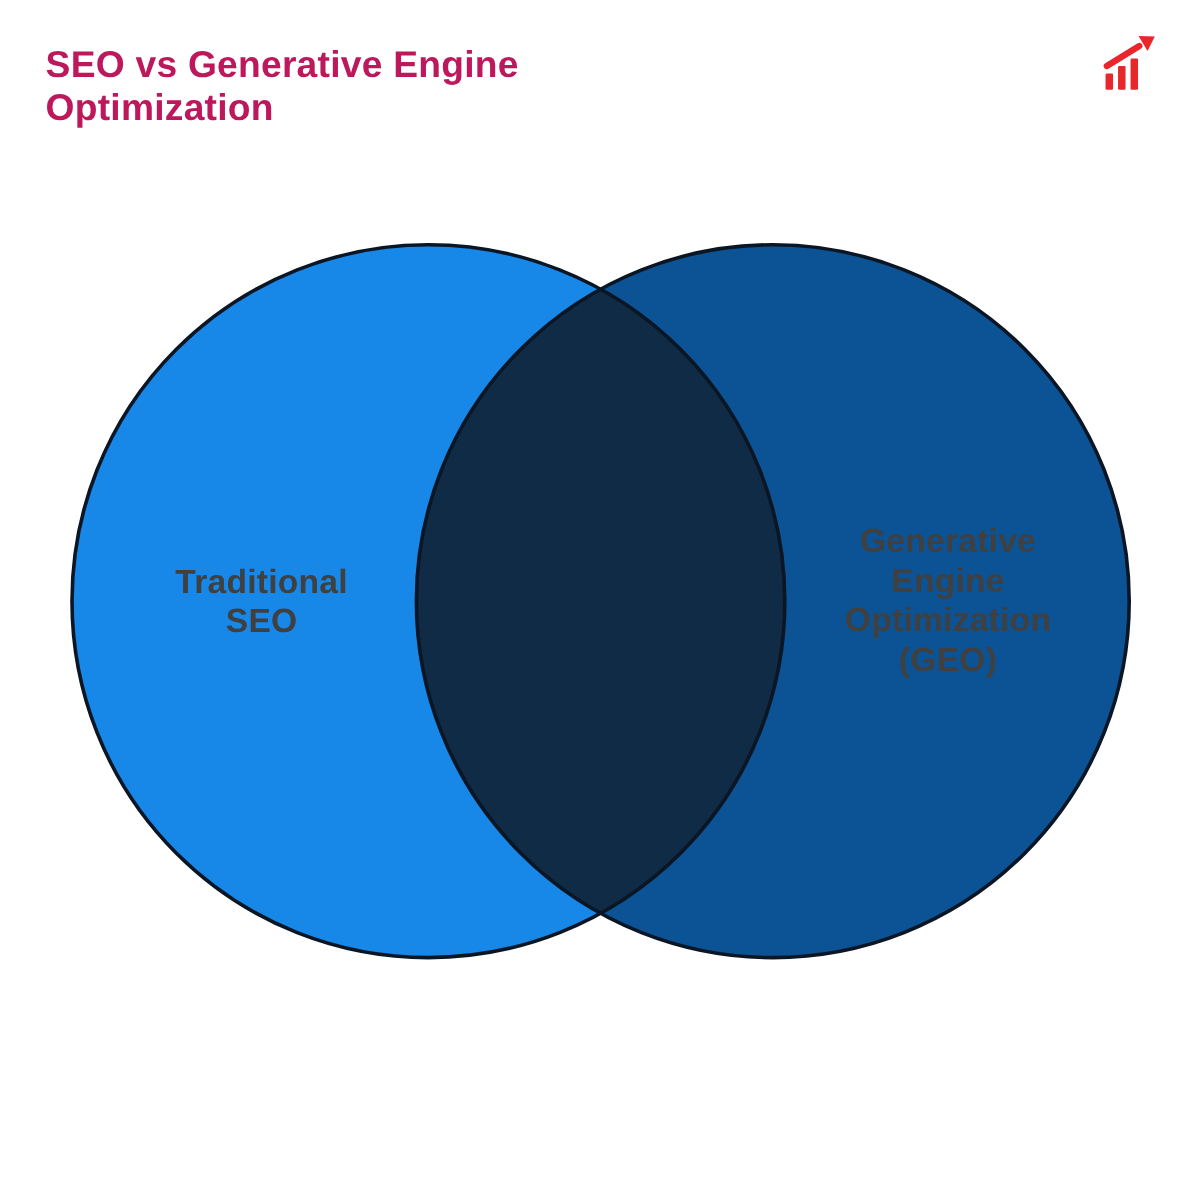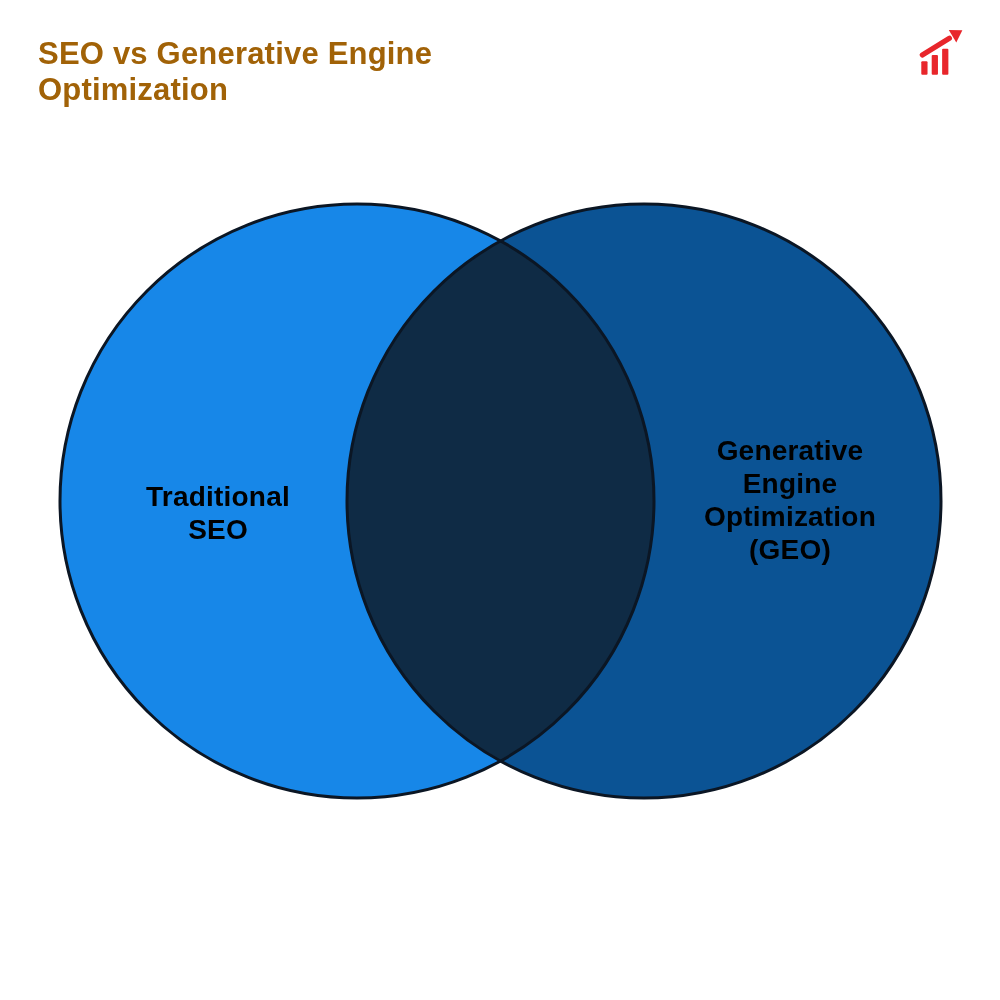--- a/index.html
+++ b/index.html
@@ -16,46 +16,46 @@
     overflow: hidden;
   }
   .page-title {
     position: absolute;
     top: 36px;
     left: 38px;
     max-width: 460px;
     font-size: 31px;
     line-height: 1.15;
     font-weight: 700;
-    color: #a16207;
+    color: #be185d;
     letter-spacing: 0.2px;
   }
   .brand-icon {
     position: absolute;
     top: 30px;
     right: 36px;
     width: 50px;
     height: 50px;
   }
   .venn-svg {
     position: absolute;
     top: 0;
     left: 0;
   }
   .venn-label {
     position: absolute;
     transform: translate(-50%, -50%);
     text-align: center;
-    color: #000000;
+    color: #404040;
     font-weight: 700;
     font-size: 28px;
     line-height: 1.18;
     letter-spacing: 0.2px;
   }
-  .label-left   { left: 218px; top: 513px; width: 185px; }
+  .label-left   { left: 218px; top: 501px; width: 185px; }
   .label-center { left: 500px; top: 501px; width: 225px; }
   .label-right  { left: 790px; top: 500px; width: 205px; }
 </style>
 </head>
 <body>
 
 <div class="canvas">
 
   <div class="page-title">SEO vs Generative Engine Optimization</div>
 

